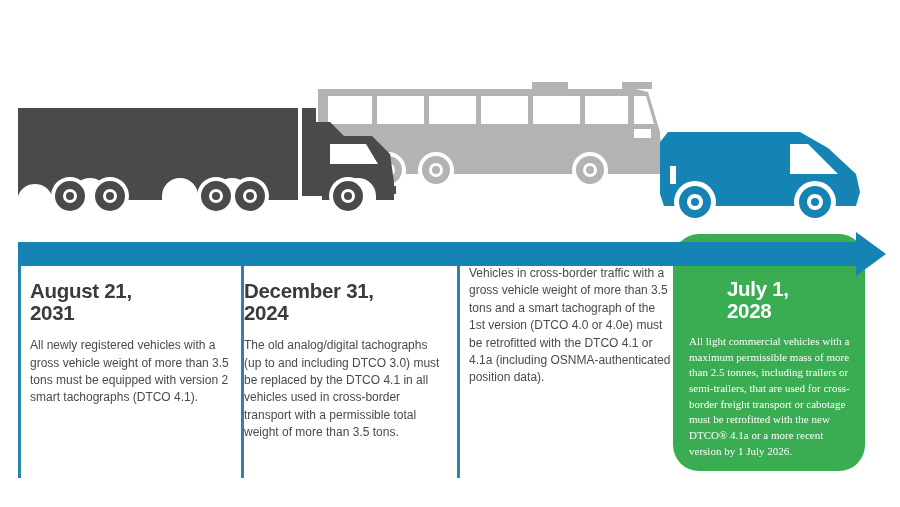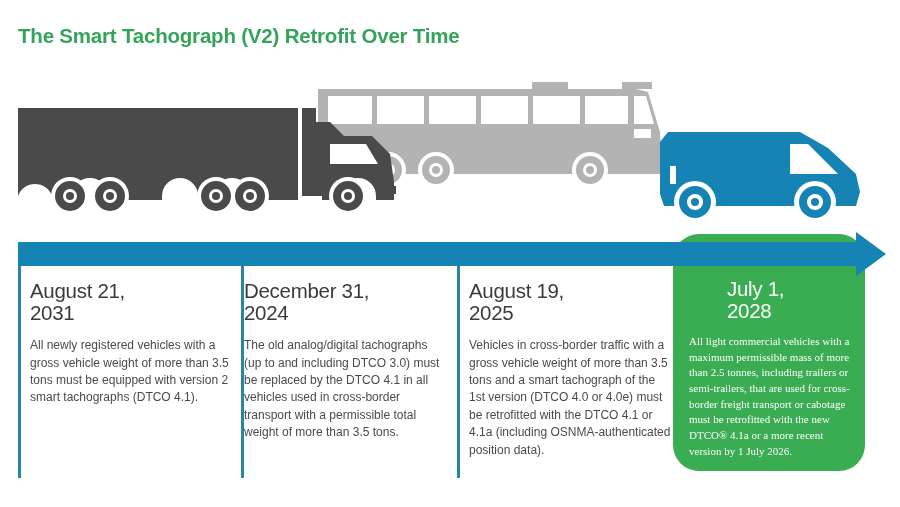--- a/index.html
+++ b/index.html
@@ -90,21 +90,21 @@
     position: absolute;
     top: 0;
   }
   .col.c1 { left: 30px;  width: 205px; }
   .col.c2 { left: 244px; width: 200px; }
   .col.c3 { left: 469px; width: 202px; }
   .col.c4 { left: 689px; width: 166px; }
 
   .date {
     font-size: 20.5px;
-    font-weight: normal;
+    font-weight: bold;
     color: #3b3b3b;
     line-height: 1.08;
     letter-spacing: -0.3px;
     margin-top: 28px;
     white-space: pre-line;
   }
   .col.c4 .date {
     color: #ffffff;
     margin-top: 26px;
     margin-left: 38px;
@@ -122,21 +122,20 @@
     font-size: 11px;
     line-height: 1.42;
     font-family: Liberation Serif, serif;
   }
 </style>
 </head>
 <body>
 
 <div id="infographic">
 
-  <div class="title">The Smart Tachograph (V2) Retrofit Over Time</div>
 
   <div class="vehicles">
     <svg width="900" height="168" viewBox="0 0 900 168" xmlns="http://www.w3.org/2000/svg">
 
       <g>
 
         <rect x="532" y="12" width="36" height="7" fill="#b3b3b3"></rect>
         <rect x="622" y="12" width="30" height="7" fill="#b3b3b3"></rect>
 
         <path d="M318 19 L636 19 L648 22 L660 62 L662 104 L606 104 L606 100
@@ -272,21 +271,20 @@
       <div class="date"><span>August 21,</span><br><span>2031</span></div>
       <div class="body-text">All newly registered vehicles with a gross vehicle weight of more than 3.5 tons must be equipped with version 2 smart tachographs (DTCO 4.1).</div>
     </div>
 
     <div class="col c2">
       <div class="date"><span>December 31,</span><br><span>2024</span></div>
       <div class="body-text">The old analog/digital tachographs (up to and including DTCO 3.0) must be replaced by the DTCO 4.1 in all vehicles used in cross-border transport with a permissible total weight of more than 3.5 tons.</div>
     </div>
 
     <div class="col c3">
-      <div class="date"><span>August 19,</span><br><span>2025</span></div>
       <div class="body-text">Vehicles in cross-border traffic with a gross vehicle weight of more than 3.5 tons and a smart tachograph of the 1st version (DTCO 4.0 or 4.0e) must be retrofitted with the DTCO 4.1 or 4.1a (including OSNMA-authenticated position data).</div>
     </div>
 
     <div class="col c4">
       <div class="date"><span>July 1,</span><br><span>2028</span></div>
       <div class="body-text">All light commercial vehicles with a maximum permissible mass of more than 2.5 tonnes, including trailers or semi-trailers, that are used for cross-border freight transport or cabotage must be retrofitted with the new DTCO® 4.1a or a more recent version by 1 July 2026.</div>
     </div>
 
   </div>
 

